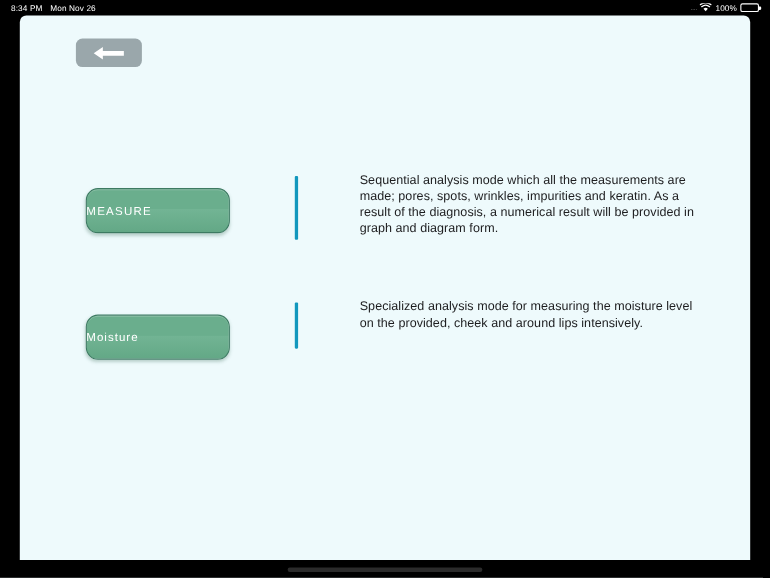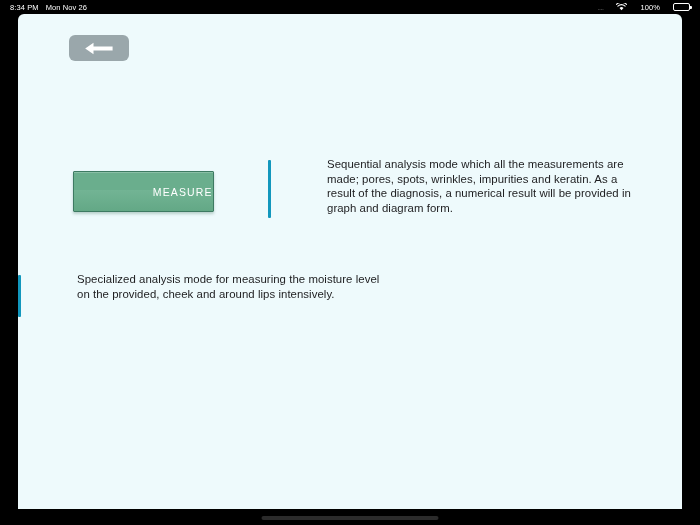--- a/index.html
+++ b/index.html
@@ -40,21 +40,21 @@
   }
   .sb-left {
     display: flex;
     align-items: center;
     gap: 7px;
     white-space: nowrap;
   }
   .sb-right {
     display: flex;
     align-items: center;
-    gap: 13px;
+    gap: 3px;
     white-space: nowrap;
   }
   .sb-dots {
     color: #6d6d6d;
     font-size: 7px;
     letter-spacing: -0.5px;
   }
   .wifi-icon svg { display: block; }
   .battery {
     position: relative;
@@ -125,34 +125,34 @@
     position: relative;
     width: 250px;
     flex: 0 0 250px;
     display: flex;
     justify-content: center;
     padding-top: 14px;
   }
 
   .mode-button {
     position: relative;
-    width: 141px;
+    width: 131px;
     height: 41px;
-    border-radius: 1px;
+    border-radius: 11px;
     border: 1.2px solid #3d7a62;
     background: linear-gradient(to bottom,
                 #6aae8d 0%,
                 #6aae8d 46%,
                 #72b494 47%,
                 #63a886 100%);
     box-shadow: 0 2px 3px rgba(60,110,90,0.30),
                 inset 0 1px 0 rgba(255,255,255,0.22);
     display: flex;
     align-items: center;
-    justify-content: flex-end;
+    justify-content: flex-start;
     box-sizing: border-box;
     cursor: pointer;
   }
   .mode-button-label {
     color: #ffffff;
     font-size: 10.5px;
     letter-spacing: 0.9px;
   }
   .mode-button-label.caps { letter-spacing: 1.1px; }
 
@@ -236,20 +236,25 @@
           <span class="mode-button-label caps">MEASURE</span>
         </div>
       </div>
       <div class="desc-block">
         <div class="accent-bar" id="bar-measure"></div>
         <div class="desc-text">Sequential analysis mode which all the measurements are made; pores, spots, wrinkles, impurities and keratin. As a result of the diagnosis, a numerical result will be provided in graph and diagram form.</div>
       </div>
     </div>
 
     <div class="mode-row" id="row-moisture">
+      <div class="mode-button-wrap">
+        <div class="mode-button">
+          <span class="mode-button-label">Moisture</span>
+        </div>
+      </div>
       <div class="desc-block">
         <div class="accent-bar" id="bar-moisture"></div>
         <div class="desc-text">Specialized analysis mode for measuring the moisture level on the provided, cheek and around lips intensively.</div>
       </div>
     </div>
 
   </div>
 
   <div id="home-indicator"></div>
 

